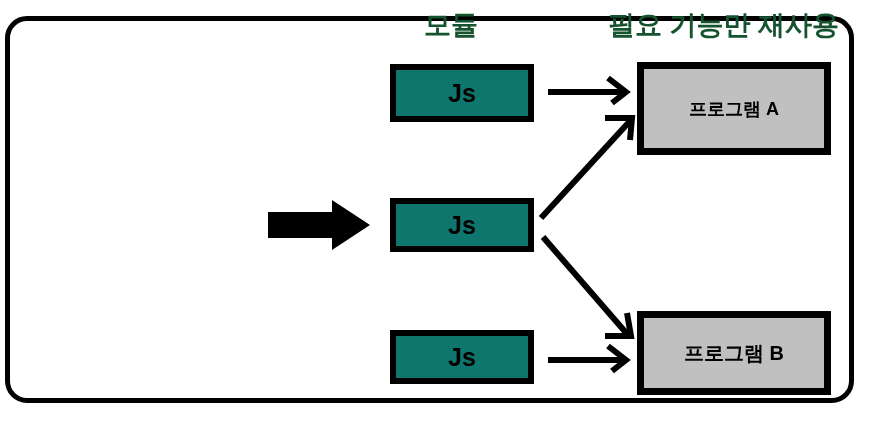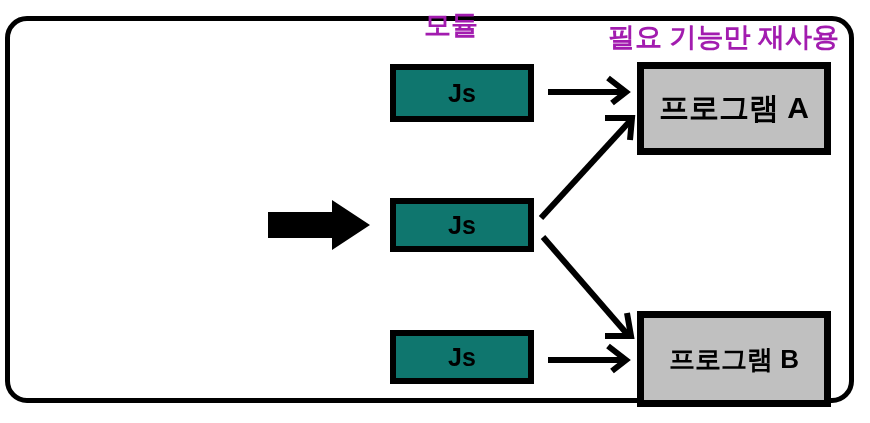--- a/index.html
+++ b/index.html
@@ -26,32 +26,32 @@
     height: 387px;
     border: 5px solid #000000;
     border-radius: 22px;
     box-sizing: border-box;
     background: transparent;
   }
   
   .caption {
     position: absolute;
     font-weight: bold;
-    color: #a21caf;
+    color: #14532d;
     white-space: nowrap;
     line-height: 1;
   }
   #caption-module {
     left: 424px;
     top: 12px;
     font-size: 27px;
   }
   #caption-reuse {
     left: 608px;
-    top: 24px;
+    top: 12px;
     font-size: 27px;
   }
   
   .box {
     position: absolute;
     box-sizing: border-box;
     display: flex;
     align-items: center;
     justify-content: center;
     color: #000000;
@@ -92,28 +92,28 @@
     top: 330px;
     width: 144px;
     height: 54px;
     font-size: 25px;
   }
   #box-program-a {
     left: 637px;
     top: 62px;
     width: 194px;
     height: 93px;
-    font-size: 30px;
+    font-size: 18px;
   }
   #box-program-b {
     left: 637px;
     top: 311px;
     width: 194px;
-    height: 96px;
-    font-size: 26px;
+    height: 84px;
+    font-size: 20px;
   }
   
   #arrows {
     position: absolute;
     left: 0;
     top: 0;
     width: 870px;
     height: 423px;
     pointer-events: none;
   }

